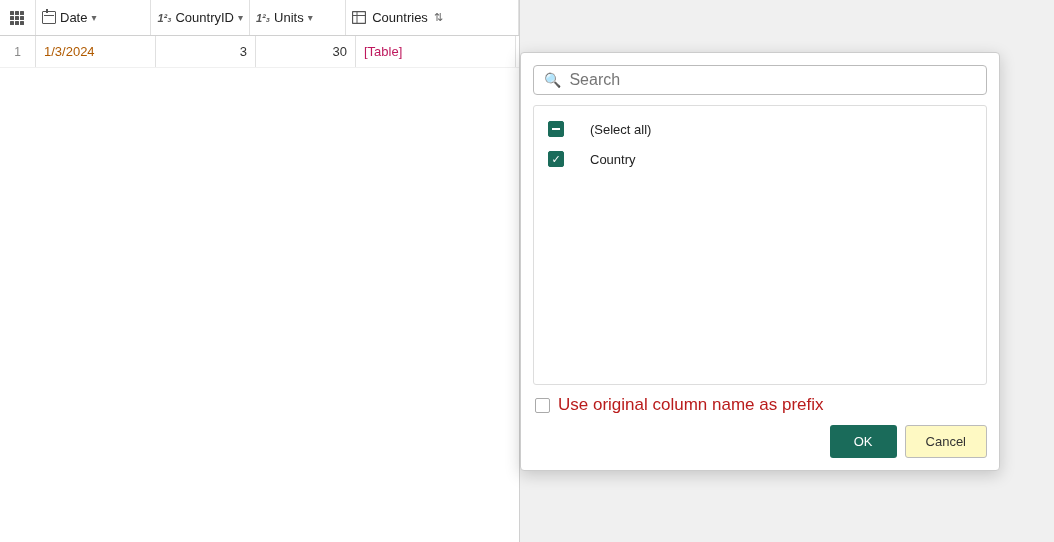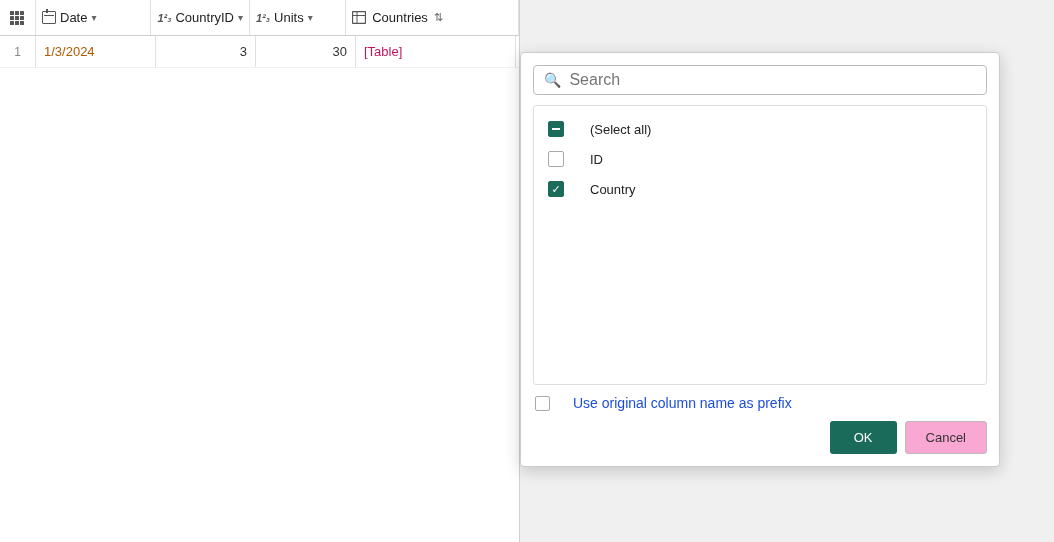--- a/index.html
+++ b/index.html
@@ -282,45 +282,44 @@
     .prefix-cb {
       width: 15px;
       height: 15px;
       border: 1.5px solid #aaa;
       border-radius: 2px;
       background: #fff;
       flex-shrink: 0;
     }
 
     .prefix-label {
-      font-size: 14px;
-      color: #1d4ed8;
+      font-size: 17px;
+      color: #b91c1c;
       cursor: pointer;
-      margin-left: 15px;
     }
 
     .btn-row {
       display: flex;
       justify-content: flex-end;
       gap: 8px;
     }
 
     .btn-ok {
       background: #1a6b5a;
       color: #fff;
       border: none;
       border-radius: 3px;
       padding: 8px 24px;
       font-size: 13px;
       cursor: pointer;
       font-weight: 400;
     }
 
     .btn-cancel {
-      background: #f9a8d4;
+      background: #fef9c3;
       color: #333;
       border: 1px solid #bbb;
       border-radius: 3px;
       padding: 8px 20px;
       font-size: 13px;
       cursor: pointer;
     }
 
     
     .right-fill {
@@ -400,24 +399,20 @@
     <input type="text" placeholder="Search" style="">
   </div>
 
   <div class="checkbox-list">
 
     <div class="checkbox-item">
       <div class="cb partial"></div>
       <span class="cb-label">(Select all)</span>
     </div>
 
-    <div class="checkbox-item">
-      <div class="cb"></div>
-      <span class="cb-label">ID</span>
-    </div>
 
     <div class="checkbox-item">
       <div class="cb checked-teal"></div>
       <span class="cb-label">Country</span>
     </div>
   </div>
 
   <div class="panel-footer">
     <div class="prefix-row">
       <div class="prefix-cb"></div>

